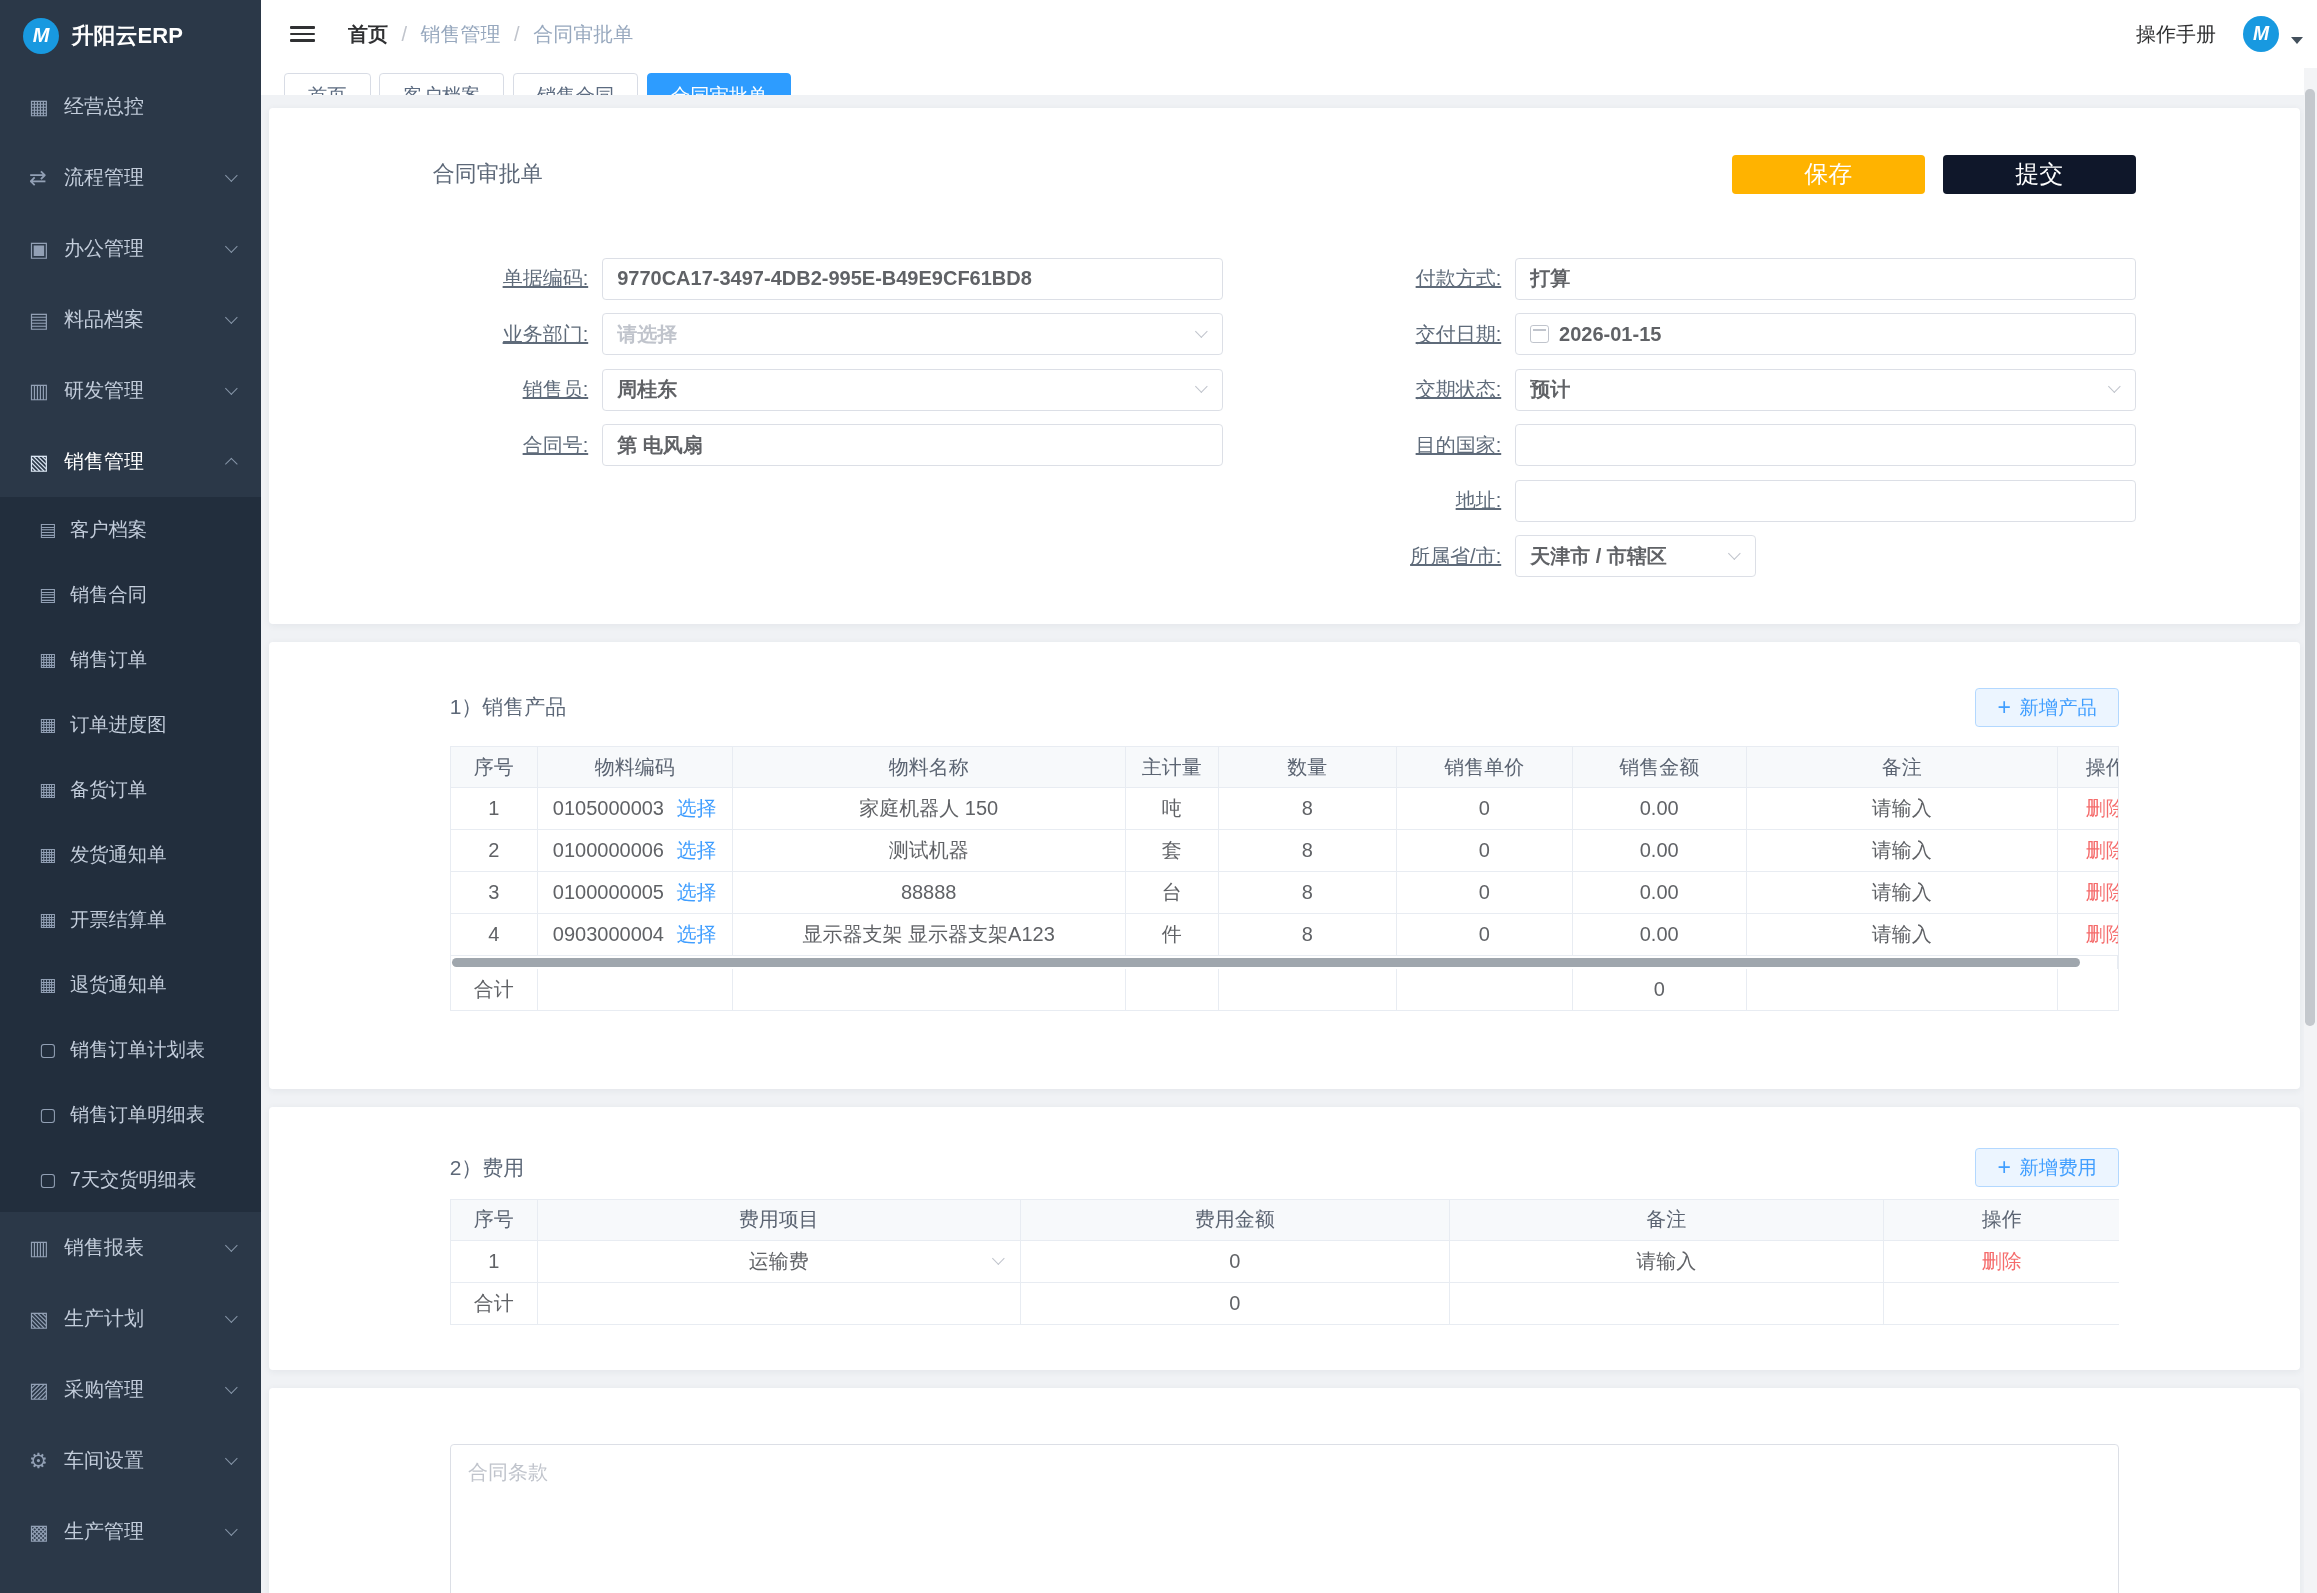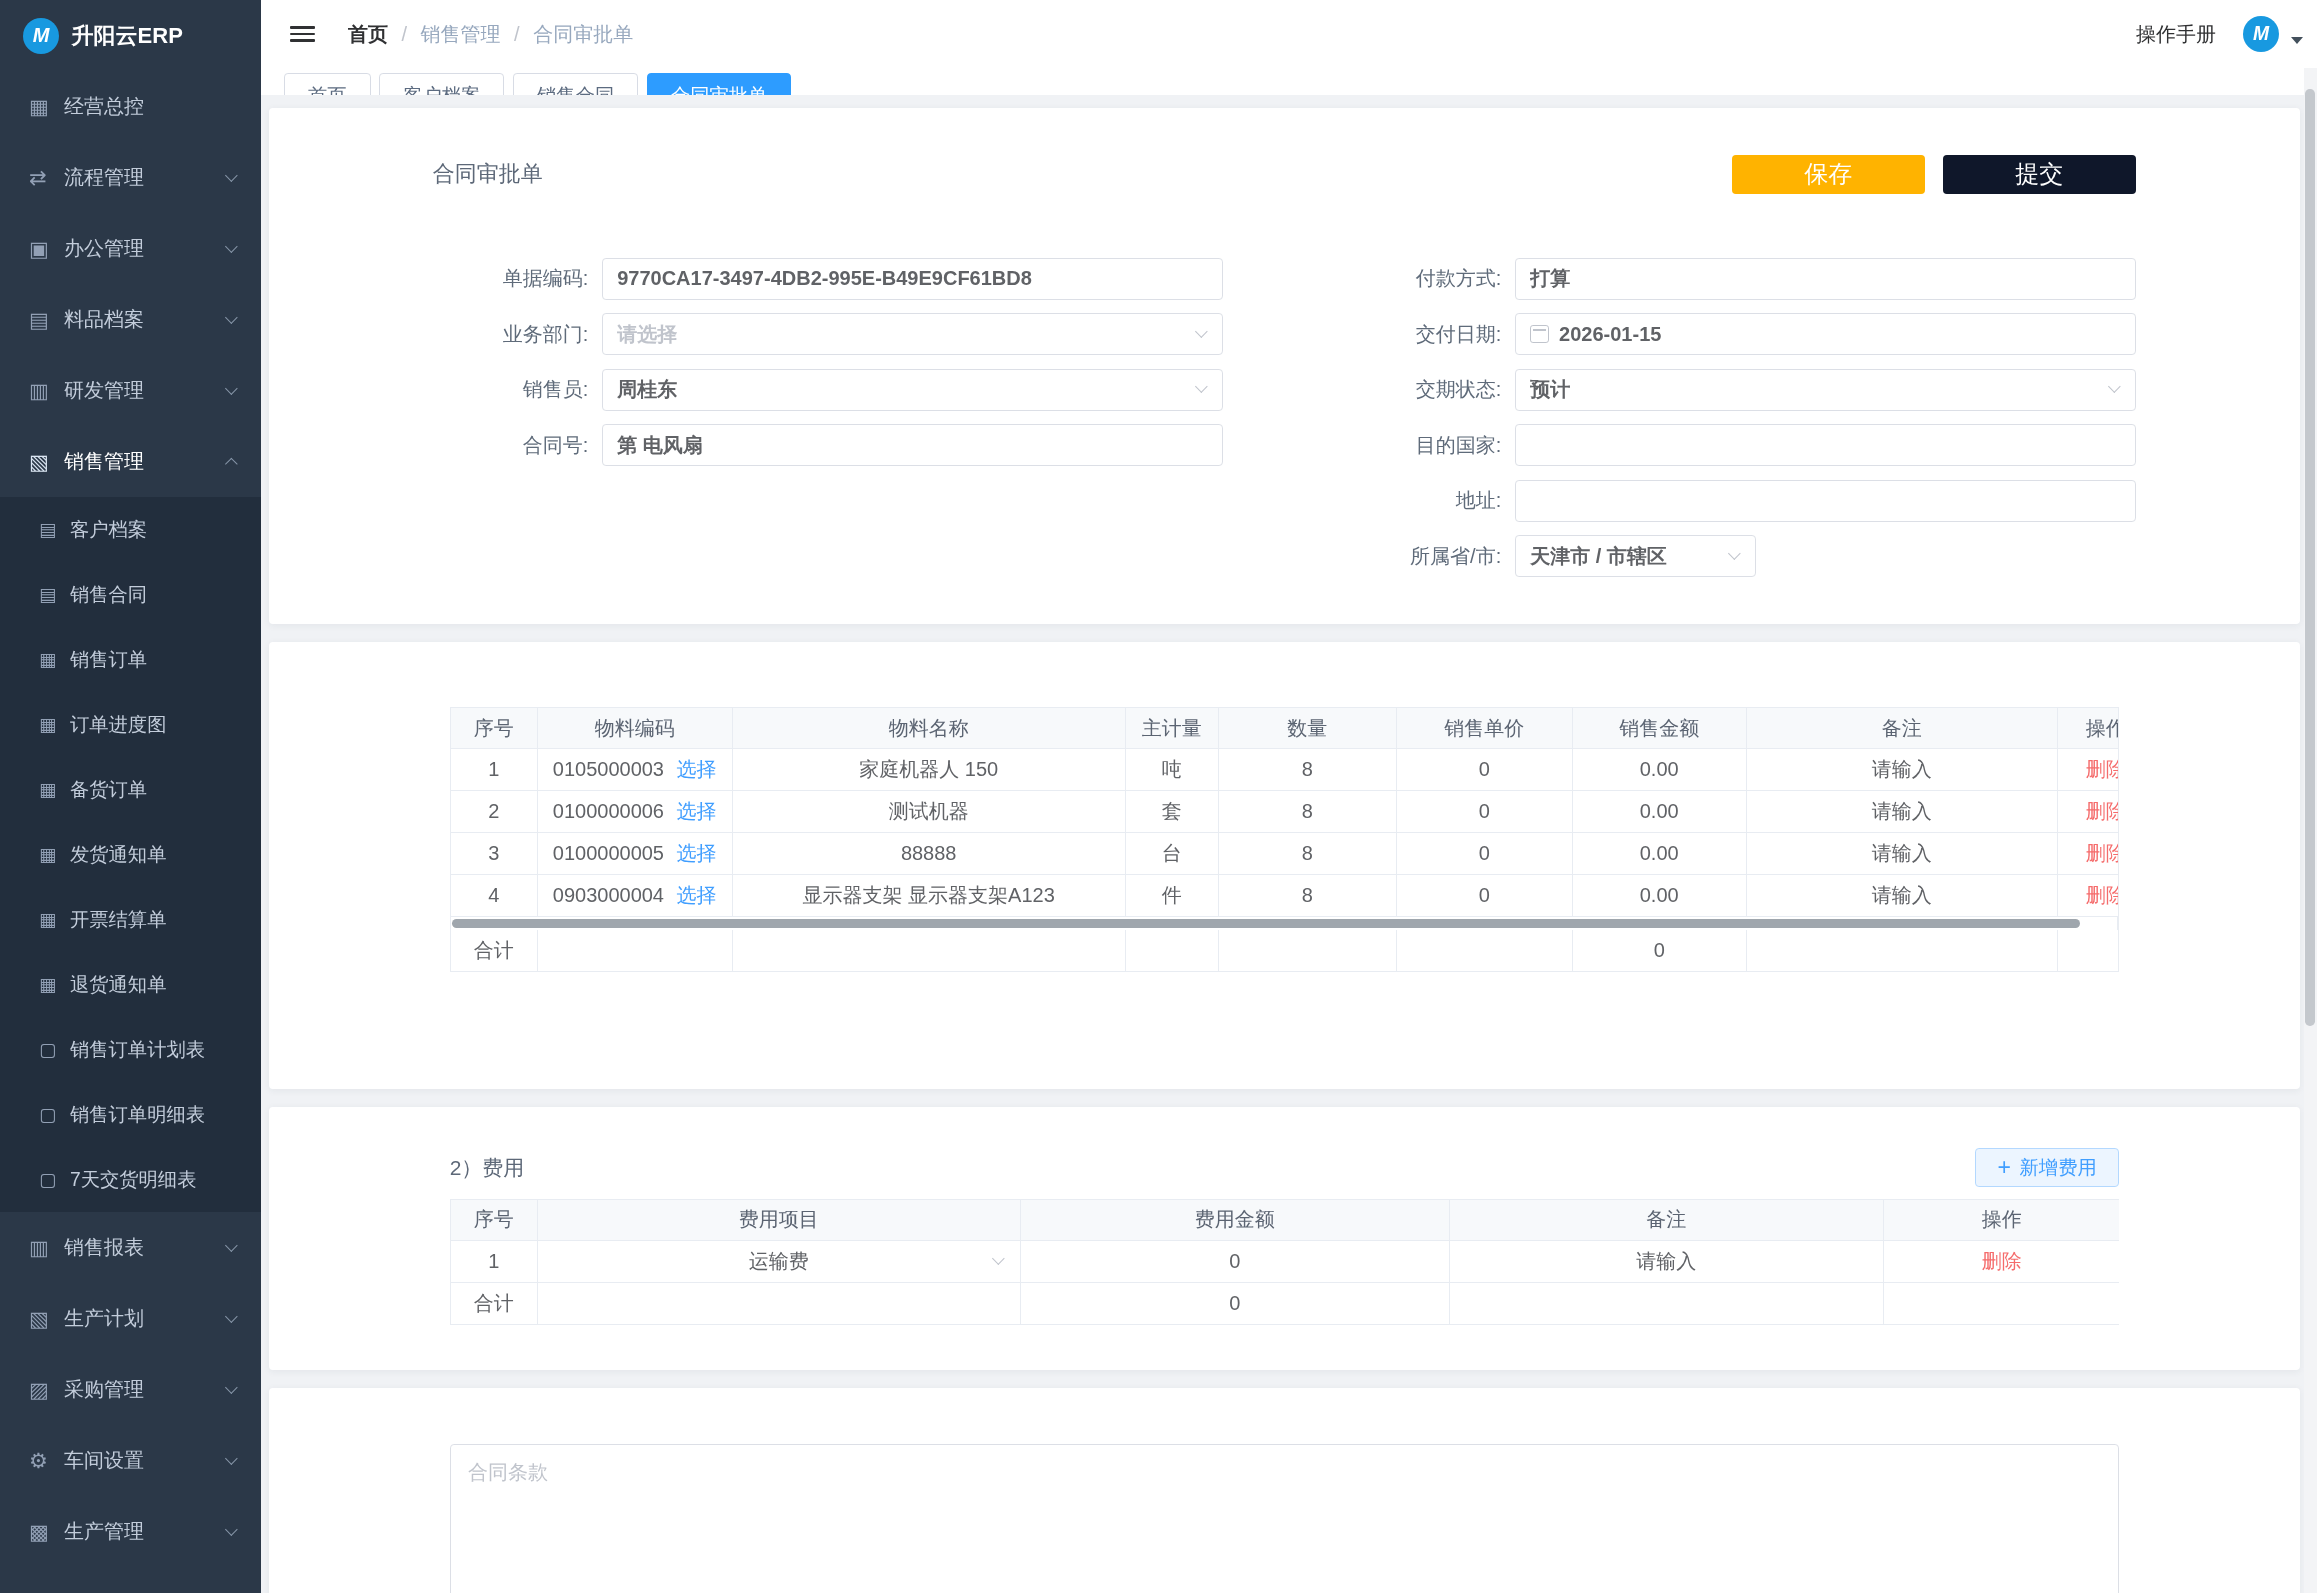--- a/index.html
+++ b/index.html
@@ -99,21 +99,21 @@
     color: #fff; font-size: 24px; cursor: pointer;
     display: inline-flex; align-items: center; justify-content: center;
   }
   .btn-save { background: #ffb300; }
   .btn-submit { background: #0f172a; margin-left: 13.5px; }
 
   
   .form { display: flex; justify-content: space-between; margin-top: 64px; }
   .fcol { display: flex; flex-direction: column; gap: 13.5px; }
   .frow { display: flex; align-items: center; height: 42px; }
-  .flabel { width: 169px; text-align: right; padding-right: 13.5px; font-size: 20px; color: #5f6b7a; flex: none; white-space: nowrap; }
+  .flabel { width: 169px; text-align: right; padding-right: 13.5px; font-size: 20px; color: #5f6b7a; flex: none; white-space: nowrap; text-decoration: underline; }
   .tinput {
     height: 42px; width: 621px; border: 1px solid #dcdfe6; border-radius: 3.9px;
     background: #fff; padding: 0 14.5px; font-size: 20px; color: #606266;
     display: flex; align-items: center; font-weight: bold;
   }
   input.tinput::placeholder, .terms::placeholder { color: #c0c4cc; }
   .tinput.disabled { background: #f5f7fa; border-color: #e4e7ed; width: 546px; }
   .select { position: relative; padding-right: 42px; cursor: pointer; }
   .sel-chev { position: absolute; right: 16.4px; top: 16.4px; border-color: #c0c4cc; }
   .ph { color: #c0c4cc; }
@@ -395,20 +395,24 @@
           <div class="tinput select narrow">
             <span>天津市 / 市辖区</span>
             <span class="chev sel-chev"></span>
           </div>
         </div>
       </div>
     </div>
   </section>
 
   <section class="card card-products">
+    <div class="sec-head">
+      <div class="sec-title">1）销售产品</div>
+      <button class="btn-add">新增产品</button>
+    </div>
     <div class="tbl-clip clip-edge mt-products">
       <table class="tbl tbl-products">
         <colgroup>
           <col style="width:88px">
             <col style="width:195px">
             <col style="width:393px">
             <col style="width:93px">
           <col style="width:178px">
             <col style="width:176px">
             <col style="width:174px">

